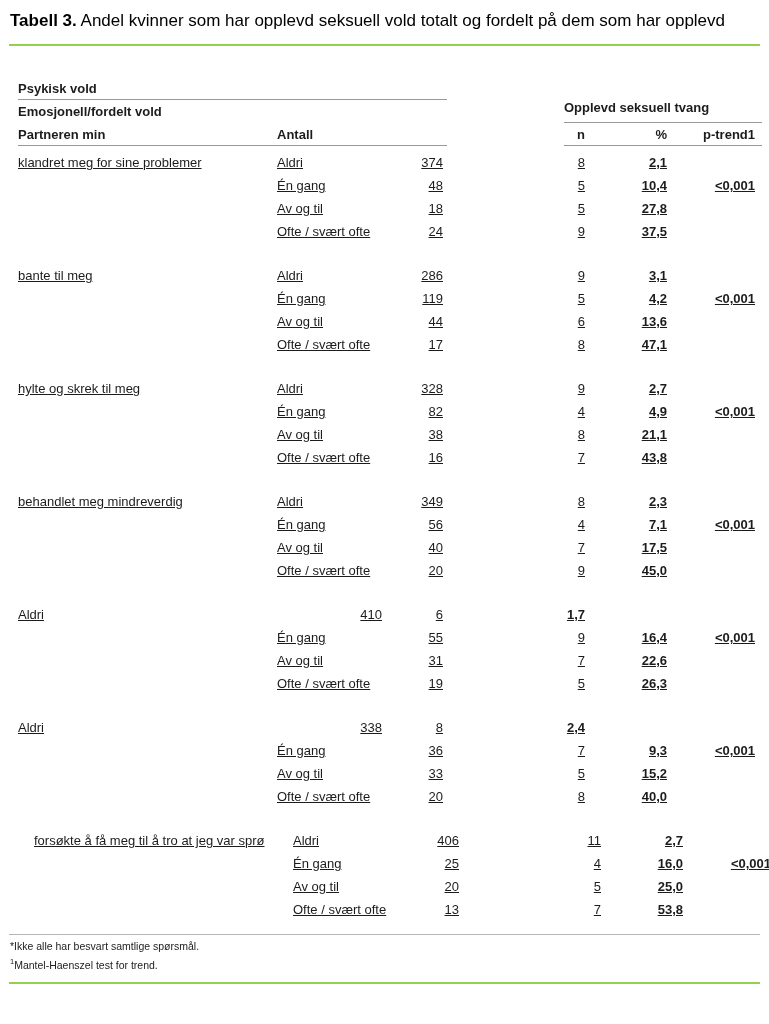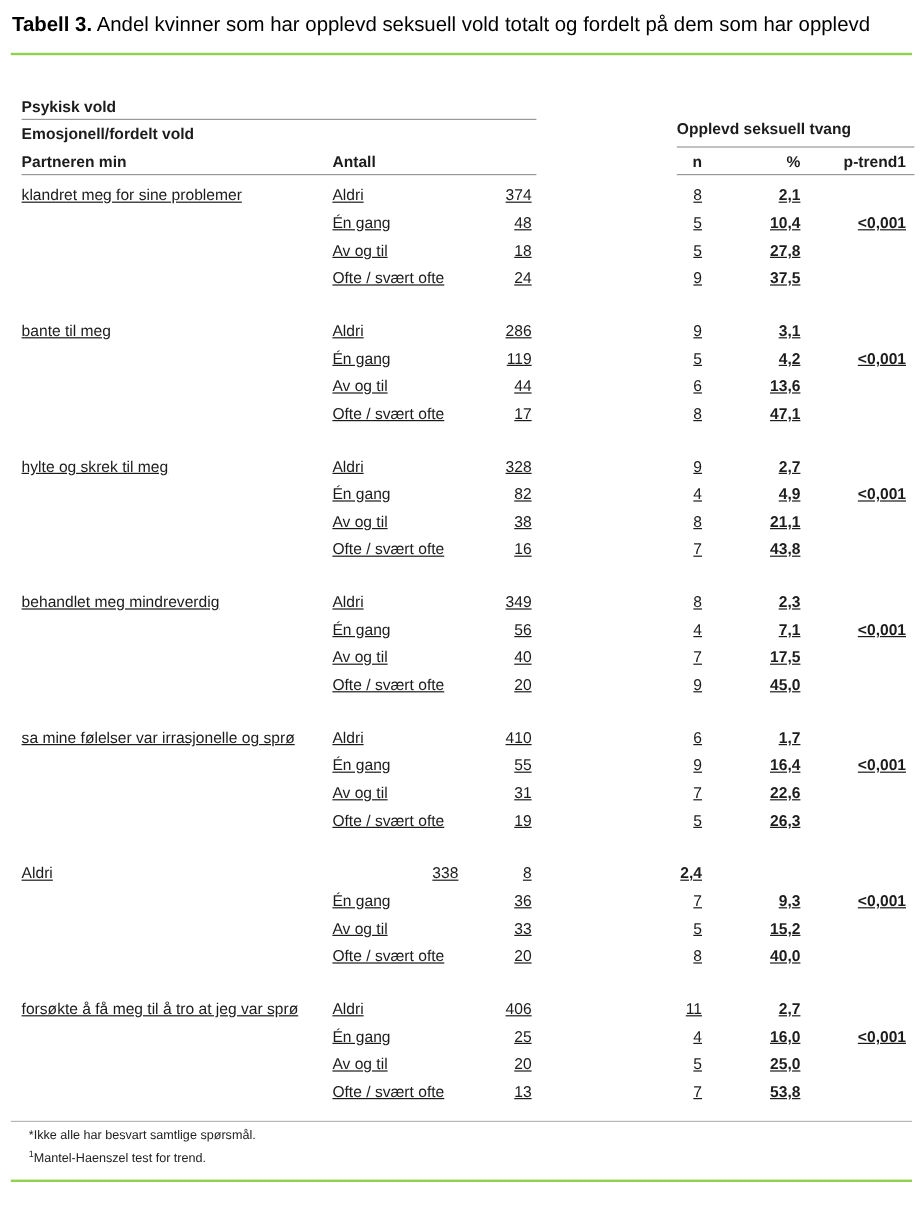--- a/index.html
+++ b/index.html
@@ -48,41 +48,41 @@
     display: grid;
     grid-template-columns: 21px 82px 88px;
     width: 191px;
     align-items: center;
   }
   .h-cols-right span { text-align: right; }
 
   
   .tbody { margin-top: 5px; }
   .block { margin-bottom: 21px; text-decoration: underline; }
-  .block:last-child { margin-bottom: 0; }
+  .block:last-child { margin-bottom: 0; padding-left: 16px; }
   .row {
     display: grid;
     grid-template-columns: 259px 105px 61px 142px 82px 88px;
     padding-left: 18px;
     height: 23px;
     align-items: center;
     font-size: 13px;
   }
   .c-num { text-align: right; }
   .bold { font-weight: bold; }
 
   
   .foot-rule {
     border: none;
     height: 1px;
     background: #b7b7b7;
     margin: 13px 9px 0 9px;
   }
   .footnotes {
-    padding: 4px 10px 0 24px;
+    padding: 4px 10px 0 10px;
     font-size: 10.5px;
     line-height: 15px;
     color: #222222;
   }
   .footnotes sup { font-size: 7.5px; }
   .green-rule.bottom { margin-top: 9px; }
 </style>
 </head>
 <body>
 
@@ -256,21 +256,20 @@
           <div class="c-label"></div>
           <div class="c-freq">Ofte / svært ofte</div>
           <div class="c-num c-antall">20</div>
           <div class="c-num c-n">9</div>
           <div class="c-num c-pct bold">45,0</div>
           <div class="c-num c-ptrend bold"></div>
         </div>
       </div>
       <div class="block">
         <div class="row">
-          <div class="c-label">sa mine følelser var irrasjonelle og sprø</div>
           <div class="c-freq">Aldri</div>
           <div class="c-num c-antall">410</div>
           <div class="c-num c-n">6</div>
           <div class="c-num c-pct bold">1,7</div>
           <div class="c-num c-ptrend bold"></div>
         </div>
         <div class="row">
           <div class="c-label"></div>
           <div class="c-freq">Én gang</div>
           <div class="c-num c-antall">55</div>

